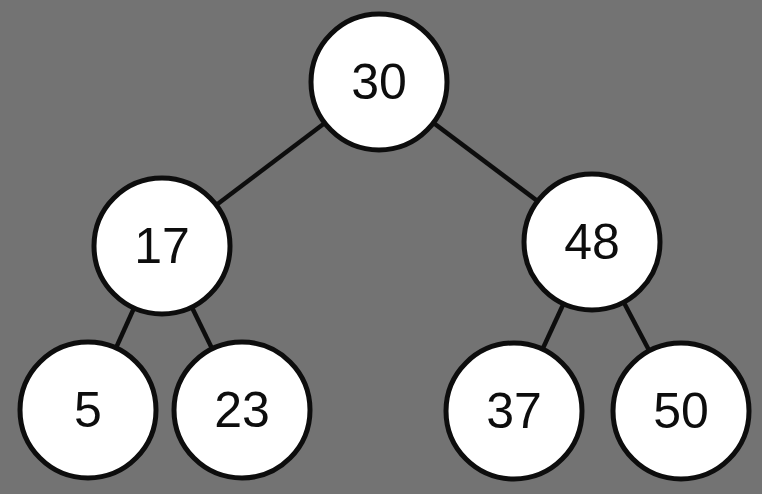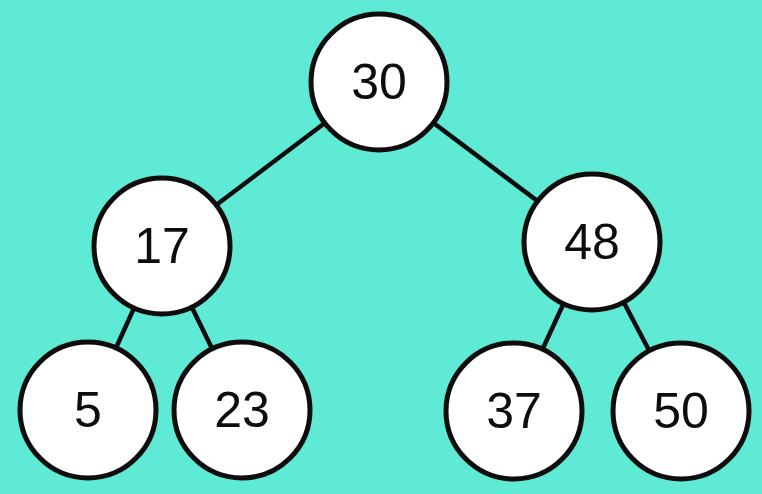--- a/index.html
+++ b/index.html
@@ -10,21 +10,21 @@
     width: 762px;
     height: 494px;
     overflow: hidden;
     background: #ffffff;
     font-family: "Liberation Sans", sans-serif;
   }
   .stage {
     position: relative;
     width: 762px;
     height: 494px;
-    background: #5eead4;
+    background: #737373;
   }
   svg {
     display: block;
   }
   text.node-value {
     font-family: "Liberation Sans", sans-serif;
     font-size: 50px;
     font-weight: 400;
     text-anchor: middle;
     dominant-baseline: central;

